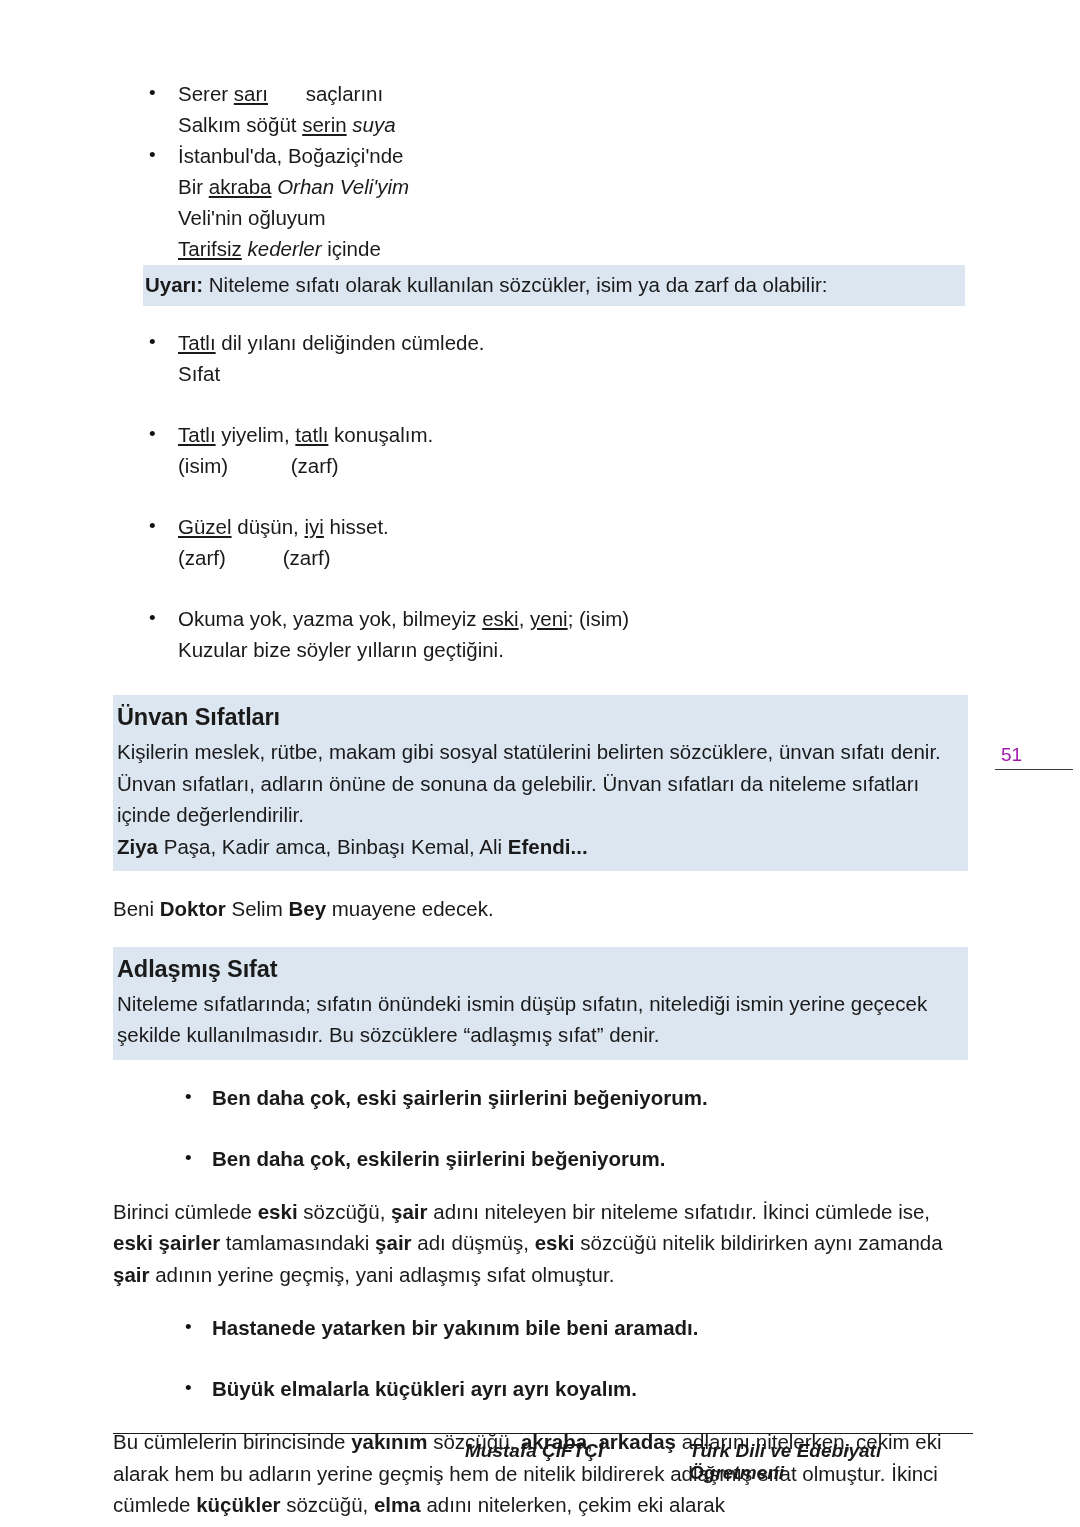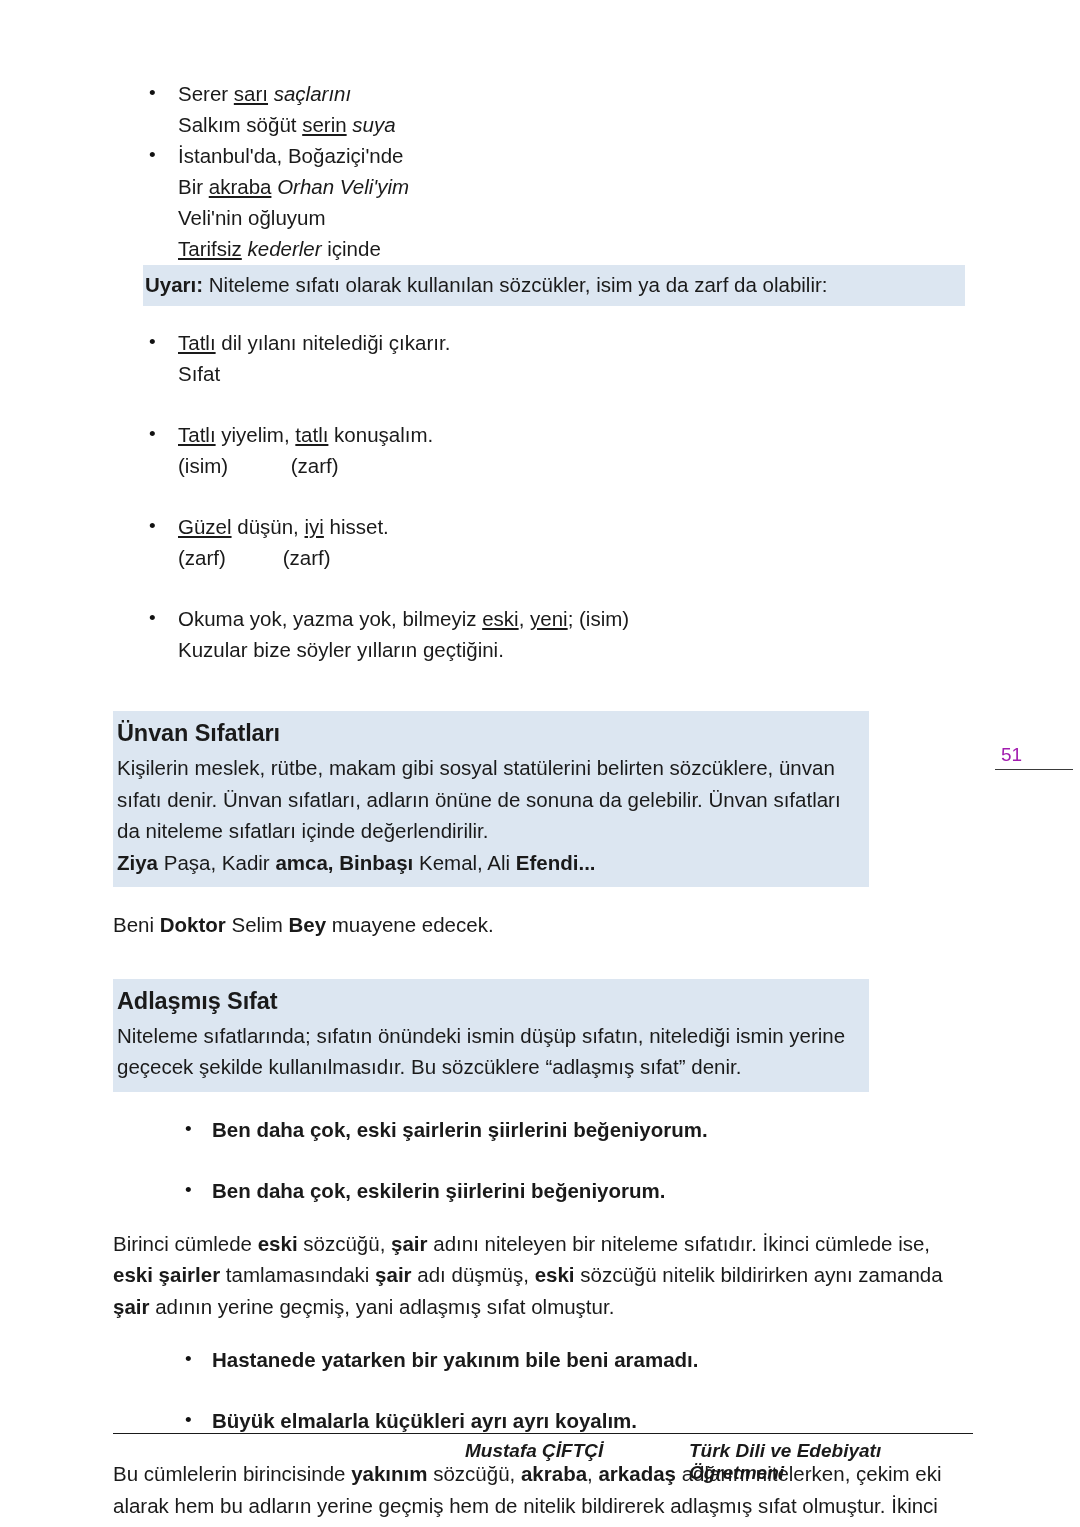--- a/index.html
+++ b/index.html
@@ -72,23 +72,22 @@
     box-sizing: border-box;
   }
   .hl-uyari {
     position: absolute;
     left: 30px;
     top: 0;
     width: 822px;
     padding: 4px 16px 5px 2px;
   }
   .hl-block {
-    width: 756px;
+    width: 855px;
     padding: 5px 8px 9px 4px;
-    margin-top: 16px;
   }
   .hl-head {
     font-size: 23.5px;
     font-weight: bold;
     line-height: 34px;
     margin: 0 0 2px 0;
     letter-spacing: -0.1px;
   }
   .hl p {
     margin: 0;
@@ -157,40 +156,40 @@
 </style>
 </head>
 <body>
 
 <div class="page">
 
   <div class="content">
 
     <ul class="bullet-list">
         <li class="bullet-item">
-          <span class="bullet-line"><span>Serer </span><span style="text-decoration: underline;">sarı</span><span> </span><span style="font-style: italic;">saçlarını</span></span>
+          <span class="bullet-line"><span>Serer </span><span style="text-decoration: underline;">sarı</span><span> </span><span style=" margin-left: 32px;">saçlarını</span></span>
           <span class="bullet-line"><span>Salkım söğüt </span><span style="text-decoration: underline;">serin</span><span> </span><span style="font-style: italic;">suya</span></span>
         </li>
         <li class="bullet-item">
           <span class="bullet-line"><span>İstanbul'da, Boğaziçi'nde</span></span>
           <span class="bullet-line"><span>Bir </span><span style="text-decoration: underline;">akraba</span><span> </span><span style="font-style: italic;">Orhan Veli'yim</span></span>
           <span class="bullet-line"><span>Veli'nin oğluyum</span></span>
           <span class="bullet-line"><span style="text-decoration: underline;">Tarifsiz</span><span> </span><span style="font-style: italic;">kederler</span><span> içinde</span></span>
         </li>
       </ul>
 
     <div style="position:relative;height:40px;margin-top:1px;">
       <div class="hl hl-uyari"><span style="font-weight: bold;">Uyarı:</span><span> Niteleme sıfatı olarak kullanılan sözcükler, isim ya da zarf da olabilir:</span></div>
     </div>
 
     <div class="gap-md"></div>
 
     <ul class="bullet-list">
         <li class="bullet-item">
-          <span class="bullet-line"><span style="text-decoration: underline;">Tatlı</span><span> dil yılanı nitelediği çıkarır.</span></span>
+          <span class="bullet-line"><span style="text-decoration: underline;">Tatlı</span><span> dil yılanı deliğinden cümlede.</span></span>
           <span class="bullet-line"><span>Sıfat</span></span>
         </li>
         <li class="bullet-item" style="margin-top: 30px;">
           <span class="bullet-line"><span style="text-decoration: underline;">Tatlı</span><span> yiyelim, </span><span style="text-decoration: underline;">tatlı</span><span> konuşalım.</span></span>
           <span class="bullet-line"><span>(isim)&nbsp;&nbsp;&nbsp;&nbsp;&nbsp;&nbsp;&nbsp;&nbsp;&nbsp;&nbsp;&nbsp;(zarf)</span></span>
         </li>
         <li class="bullet-item" style="margin-top: 30px;">
           <span class="bullet-line"><span style="text-decoration: underline;">Güzel</span><span> düşün, </span><span style="text-decoration: underline;">iyi</span><span> hisset.</span></span>
           <span class="bullet-line"><span>(zarf)&nbsp;&nbsp;&nbsp;&nbsp;&nbsp;&nbsp;&nbsp;&nbsp;&nbsp;&nbsp;(zarf)</span></span>
         </li>
@@ -198,21 +197,21 @@
           <span class="bullet-line"><span>Okuma yok, yazma yok, bilmeyiz </span><span style="text-decoration: underline;">eski</span><span>, </span><span style="text-decoration: underline;">yeni</span><span>; (isim)</span></span>
           <span class="bullet-line"><span>Kuzular bize söyler yılların geçtiğini.</span></span>
         </li>
       </ul>
 
     <div class="gap-lg"></div>
 
     <div class="hl hl-block">
       <div class="hl-head">Ünvan Sıfatları</div>
       <p class="para"><span>Kişilerin meslek, rütbe, makam gibi sosyal statülerini belirten sözcüklere, ünvan sıfatı denir. Ünvan sıfatları, adların önüne de sonuna da gelebilir. Ünvan sıfatları da niteleme sıfatları içinde değerlendirilir.</span></p>
-      <p class="para"><span style="font-weight: bold;">Ziya</span><span> Paşa, Kadir </span><span style="font-weight: bold;">amca, Binbaşı</span><span> Kemal, Ali </span><span style="font-weight: bold;">Efendi...</span></p>
+      <p class="para"><span style="font-weight: bold;">Ziya</span><span> Paşa, Kadir </span><span style="font-weight: normal;">amca, Binbaşı</span><span> Kemal, Ali </span><span style="font-weight: bold;">Efendi...</span></p>
     </div>
 
     <div class="gap-md"></div>
 
     <p class="para"><span>Beni </span><span style="font-weight: bold;">Doktor</span><span> Selim </span><span style="font-weight: bold;">Bey</span><span> muayene edecek.</span></p>
 
     <div class="gap-md"></div>
 
     <div class="hl hl-block">
       <div class="hl-head">Adlaşmış Sıfat</div>

